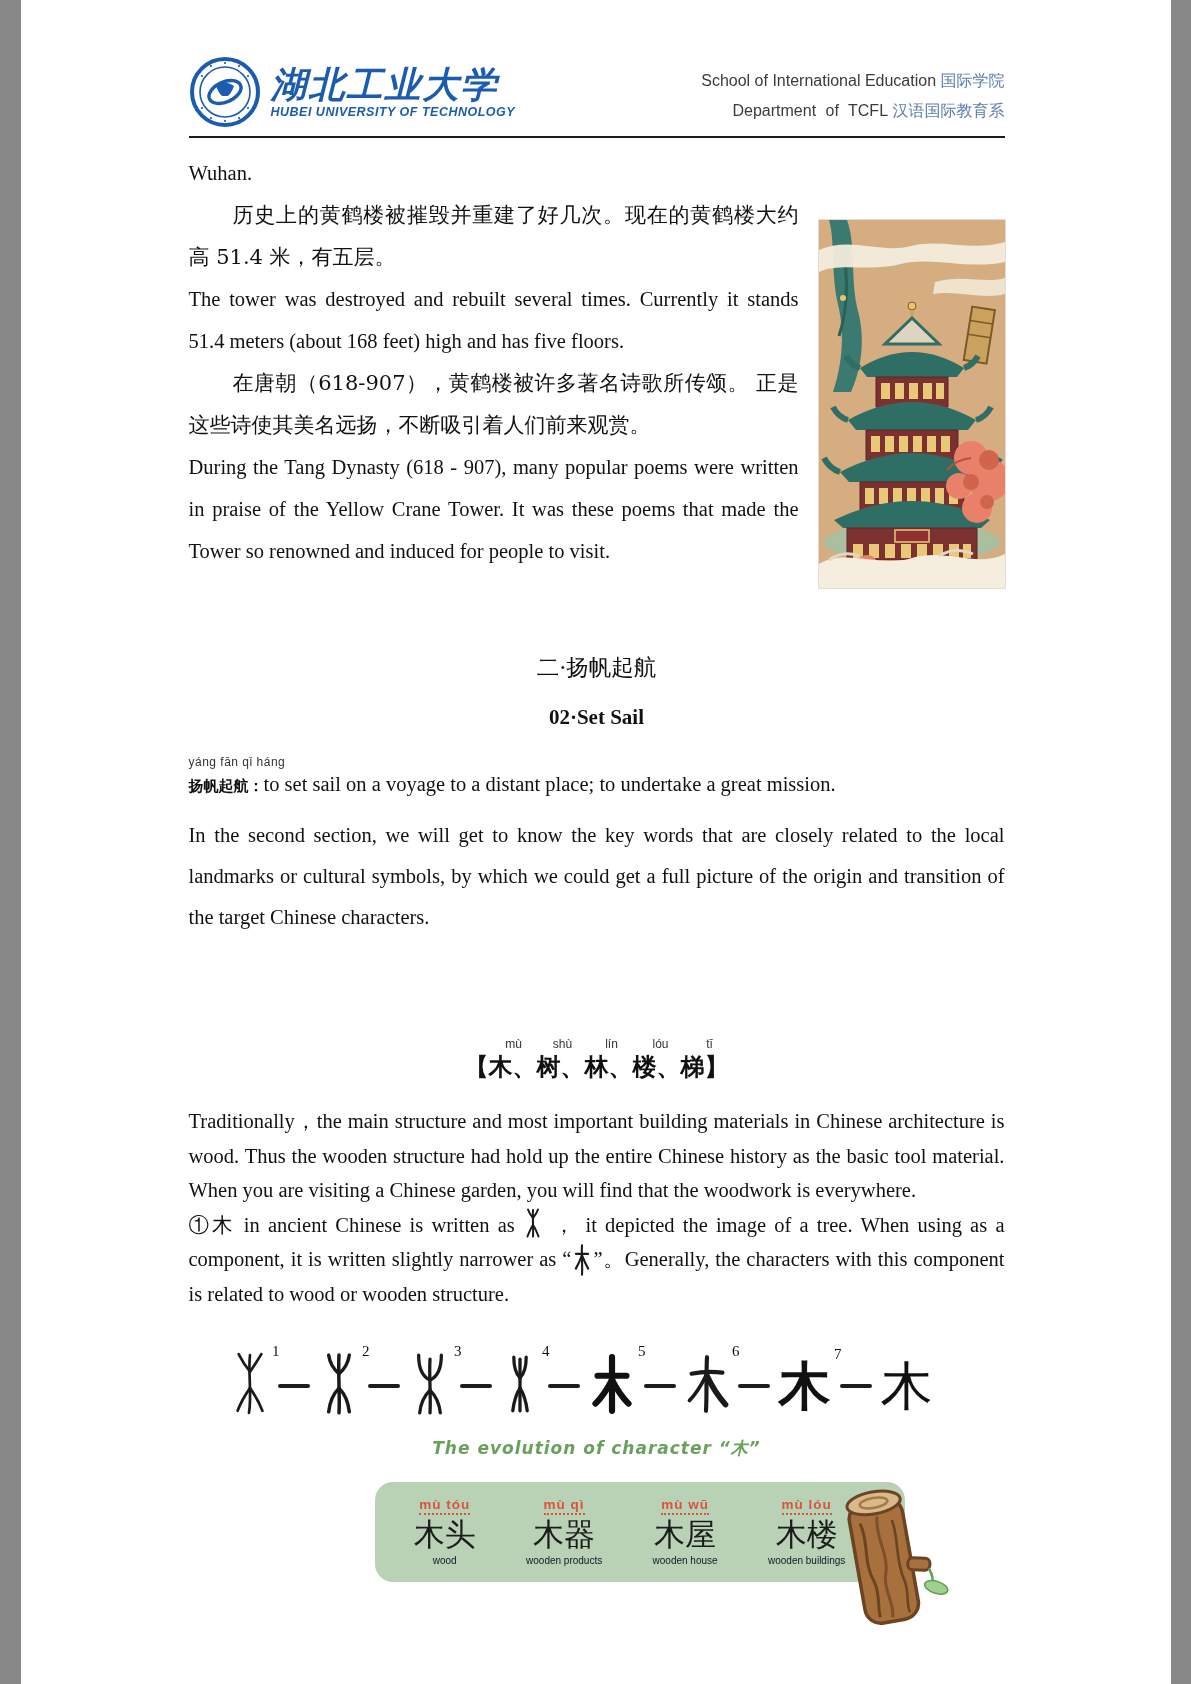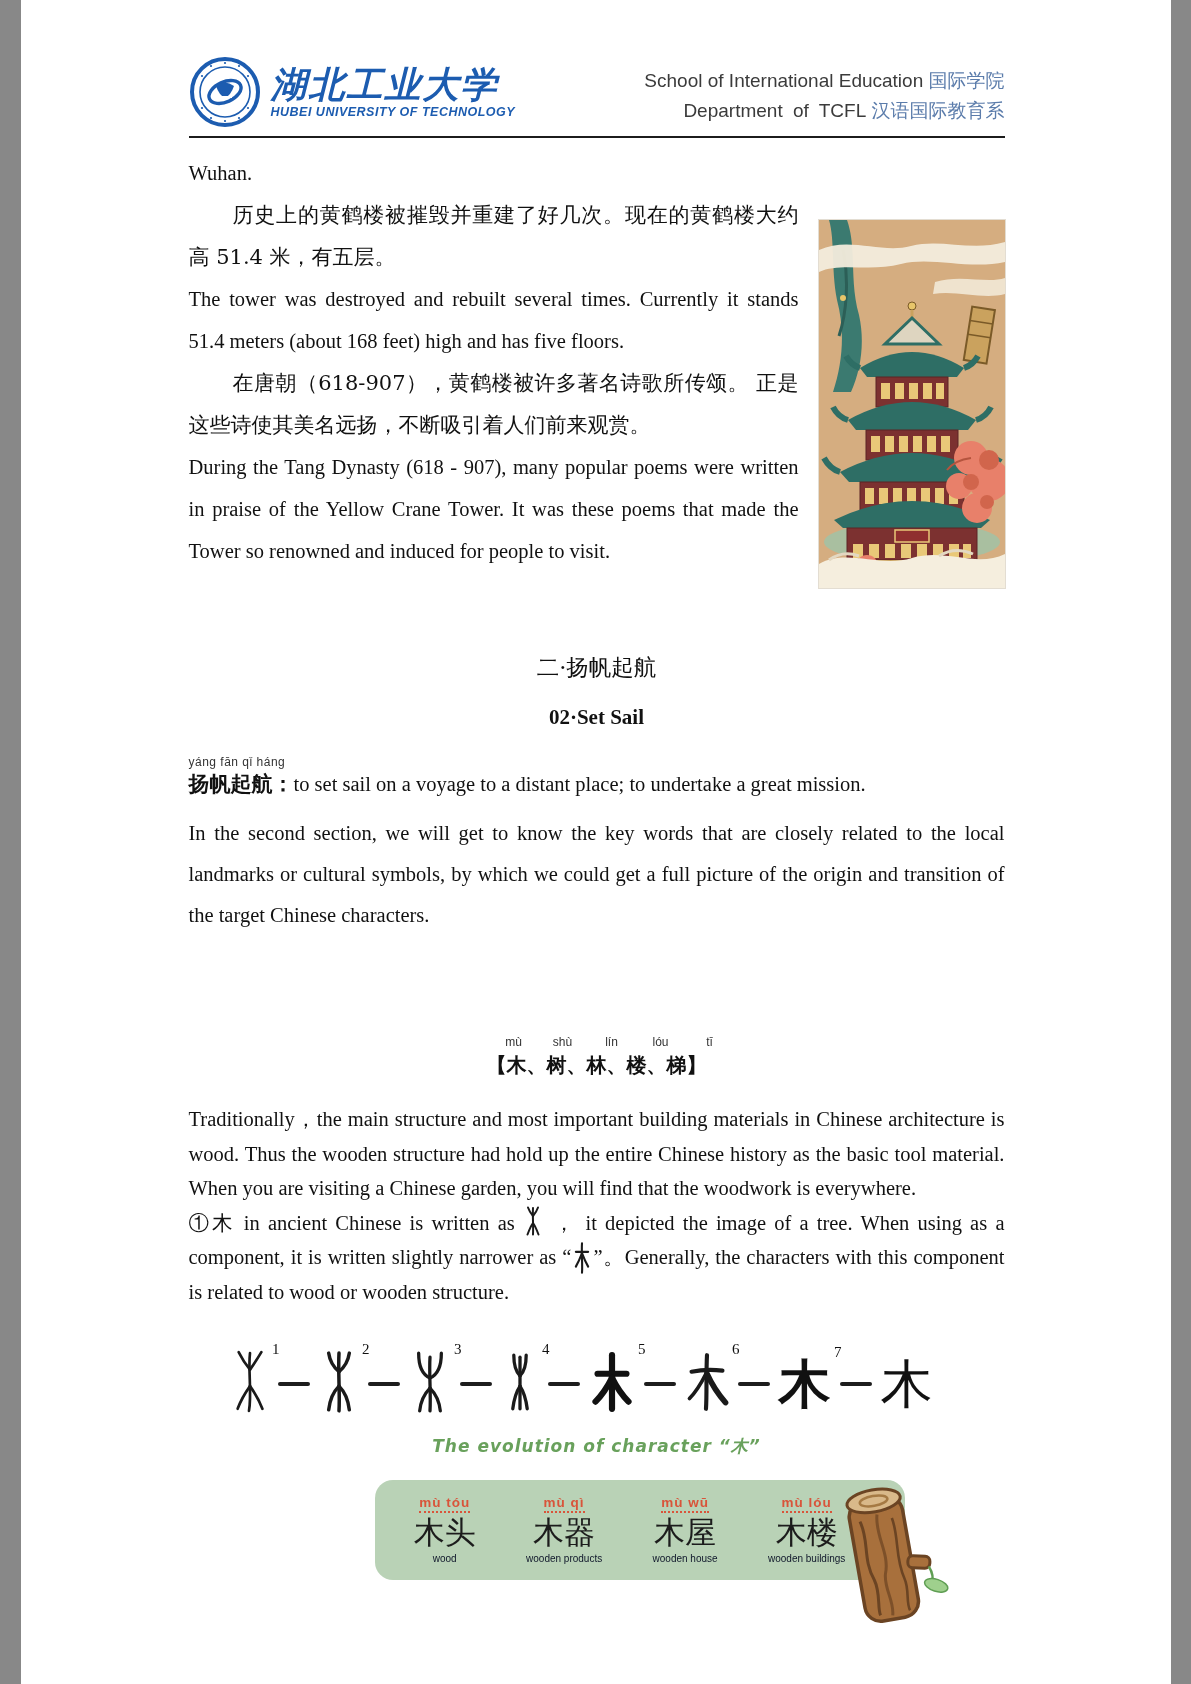--- a/index.html
+++ b/index.html
@@ -10,21 +10,21 @@
   }
   .content{padding:0 166px 0 168px;}
   
   header{display:flex;justify-content:space-between;align-items:flex-end;padding:56px 0 0 0;}
   .logo-block{display:flex;align-items:center;gap:10px;}
   .logo-text{display:flex;flex-direction:column;}
   .uni-zh{font-family:"DejaVu Serif",serif;font-style:italic;font-weight:bold;
           font-size:36px;line-height:38px;color:#1c5cb0;letter-spacing:2px;}
   .uni-en{font-family:"Liberation Sans",sans-serif;font-style:italic;font-weight:bold;
           font-size:12.5px;color:#1c5cb0;letter-spacing:.5px;margin-top:2px;}
-  .header-right{font-family:"Liberation Sans",sans-serif;font-size:19px;color:#3b3b3b;
+  .header-right{font-family:"Liberation Sans",sans-serif;font-size:16px;color:#3b3b3b;
                 text-align:right;line-height:30px;padding-bottom:2px;}
   .header-right .zh{color:#5b7cab;}
   .dept-en{word-spacing:5px;margin-left:40px;}
   .rule{border:none;border-top:2.2px solid #1c1c1c;margin:8px 0 0 0;}
   
   main{margin-top:14px;}
   p{margin:0;}
   .en-p{font-size:20.5px;line-height:42px;text-align:justify;}
   .zh-p{font-size:21px;line-height:42px;text-align:justify;font-family:"DejaVu Serif",serif;}
   .indent{text-indent:44px;}
@@ -32,28 +32,28 @@
                box-shadow:0 0 0 1px #e3ddd2;}
   .clear{clear:both;}
   
   .h-zh{font-size:22.5px;font-weight:normal;text-align:center;margin:54px 0 0 0;
         font-family:"DejaVu Serif",serif;}
   .h-en{font-size:21px;font-weight:bold;text-align:center;margin:22px 0 0 0;}
   .term-block{margin-top:26px;}
   .pinyin-sm{font-family:"Liberation Sans",sans-serif;font-size:12px;color:#333;
              line-height:13px;letter-spacing:.5px;}
   .term-line{font-size:20.5px;line-height:30px;}
-  .term-line b{font-size:21px;font-family:"DejaVu Serif",serif;}
+  .term-line b{font-size:15px;font-family:"DejaVu Serif",serif;}
   .intro-p{margin-top:14px;font-size:20.5px;line-height:41px;text-align:justify;}
   
   .char-heading{margin-top:96px;text-align:center;}
   .pinyin-row{display:inline-flex;padding-left:30px;}
   .pinyin-row span{display:inline-block;width:49px;text-align:center;
                    font-family:"Liberation Sans",sans-serif;font-size:12px;color:#333;}
-  .heading-zh{font-size:20px;font-weight:bold;font-family:Liberation Sans, sans-serif;line-height:30px;}
+  .heading-zh{font-size:24px;font-weight:bold;font-family:Liberation Sans, sans-serif;line-height:30px;}
   .tight-p{font-size:20.5px;line-height:34.5px;text-align:justify;margin-top:0;}
   .para-block{margin-top:22px;}
   .inline-glyph{vertical-align:-6px;margin:0 6px;}
   .inline-glyph2{vertical-align:-10px;margin:0 2px;}
   
   .evolution{margin:40px 30px 0 0;display:flex;justify-content:center;align-items:center;}
   .stage{position:relative;display:inline-block;}
   .stage sup{position:absolute;top:-8px;right:-11px;font-size:15px;font-family:"Liberation Serif",serif;}
   .stage-char{font-family:"DejaVu Serif",serif;font-size:52px;line-height:64px;}
   .bold-char{font-weight:bold;}

